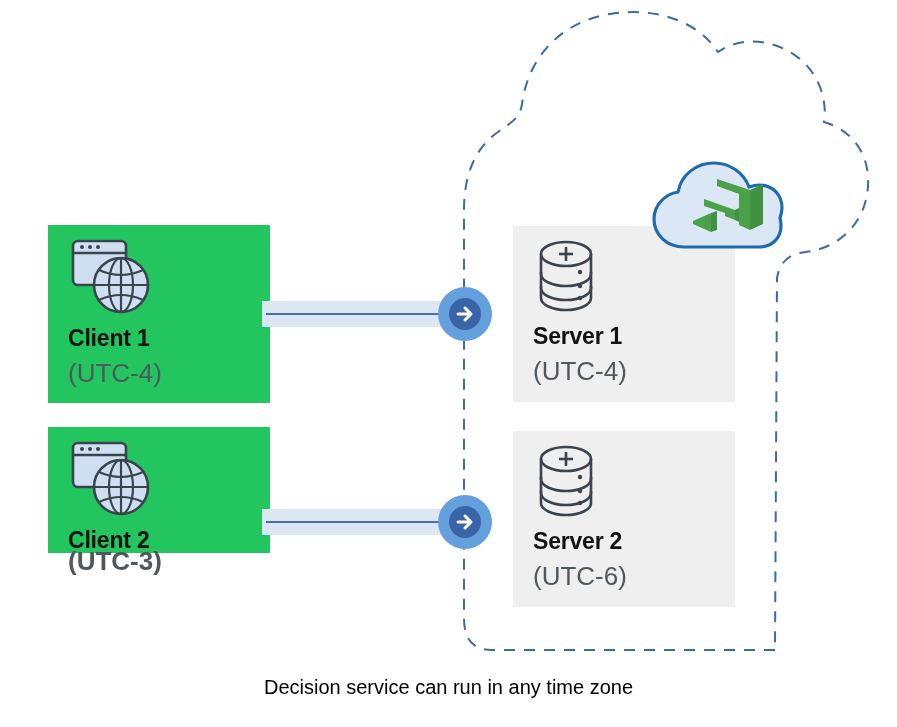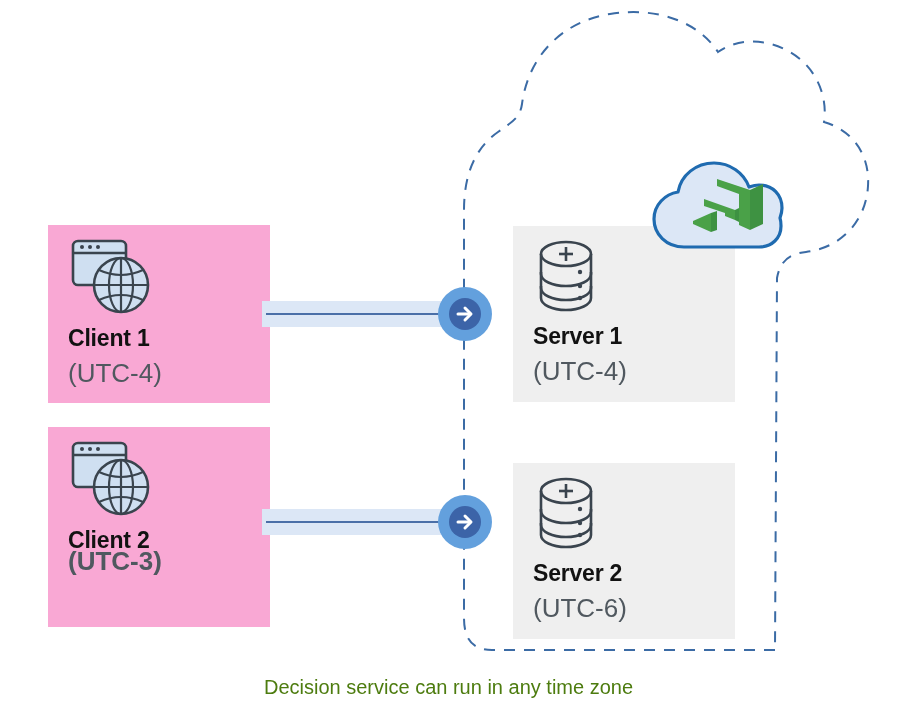--- a/index.html
+++ b/index.html
@@ -25,21 +25,21 @@
     width: 897px;
     height: 727px;
   }
 
   
   .node {
     position: absolute;
     box-sizing: border-box;
   }
   .node-client {
-    background: #f9a8d4;
+    background: #22c55e;
   }
   .node-server {
     background: #efefef;
   }
   .node-icon {
     position: absolute;
     left: 22px;
     top: 12px;
   }
   .node-title {
@@ -54,23 +54,23 @@
   .node-sub {
     position: absolute;
     left: 20px;
     font-size: 26px;
     color: #50585f;
     white-space: nowrap;
   }
 
   
   #client1 { left: 48px;  top: 225px; width: 222px; height: 178px; }
-  #client2 { left: 48px;  top: 427px; width: 222px; height: 200px; }
+  #client2 { left: 48px;  top: 427px; width: 222px; height: 126px; }
   #server1 { left: 513px; top: 226px; width: 222px; height: 176px; }
-  #server2 { left: 513px; top: 431px; width: 222px; height: 176px; margin-top: 32px; }
+  #server2 { left: 513px; top: 431px; width: 222px; height: 176px; }
 
   #client1 .node-title { top: 100px; }
   #client1 .node-sub   { top: 133px; }
   #client2 .node-title { top: 100px; }
   #client2 .node-sub   { top: 119px; font-weight: bold; }
   #server1 .node-title { top: 97px; }
   #server1 .node-sub   { top: 130px; }
   #server2 .node-title { top: 97px; }
   #server2 .node-sub   { top: 130px; }
 
@@ -127,21 +127,21 @@
   }
 
   
   #caption {
     position: absolute;
     left: 0;
     top: 676px;
     width: 897px;
     text-align: center;
     font-size: 20px;
-    color: #4d7c0f;
+    color: #000000;
   }
 </style>
 </head>
 <body>
 
 <div id="canvas">
 
   <svg class="layer" viewBox="0 0 897 727" xmlns="http://www.w3.org/2000/svg">
     <path d="M 775 650
              L 492 650

